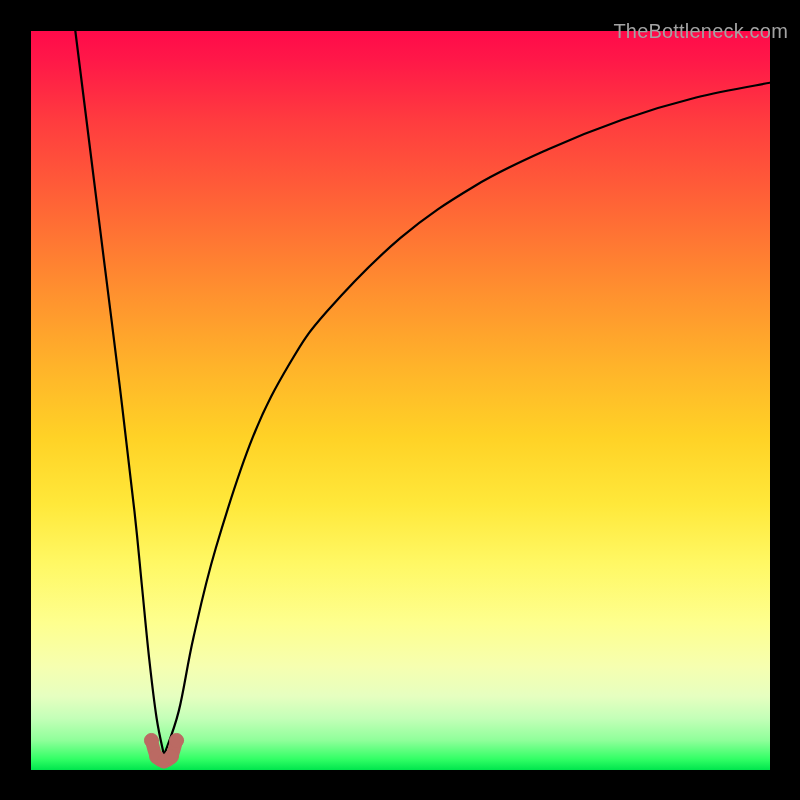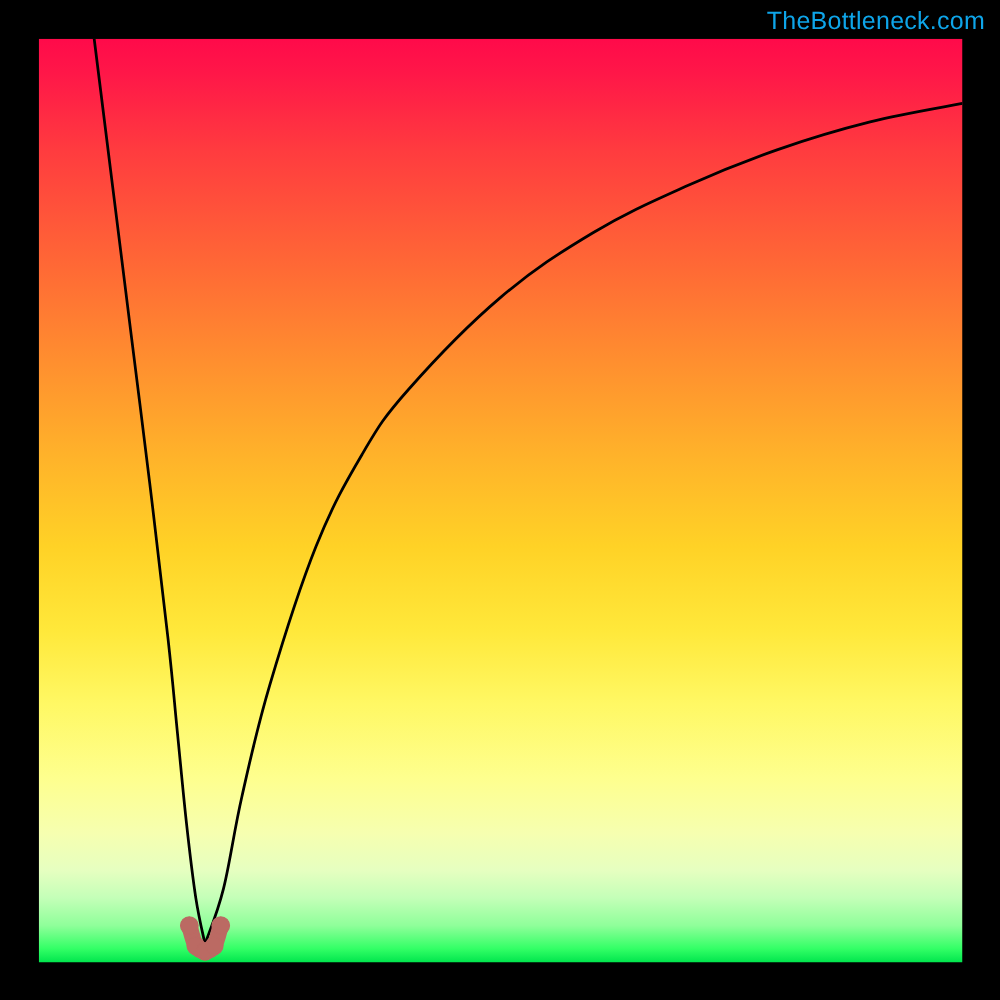--- a/index.html
+++ b/index.html
@@ -49,24 +49,24 @@
       #33ff66 98.5%,
       #00e54d 100%
     );
   }
   svg.curves {
     position: absolute;
     inset: 0;
   }
   .watermark {
     position: absolute;
-    top: 6px;
+    top: 20px;
     right: 12px;
     font-size: 20px;
-    color: #0ea5e9;
+    color: #a3a3a3;
     letter-spacing: 0.2px;
     user-select: none;
   }
 </style>
 </head>
 <body>
 
 <div class="frame">
 
   <div class="plot-area">

